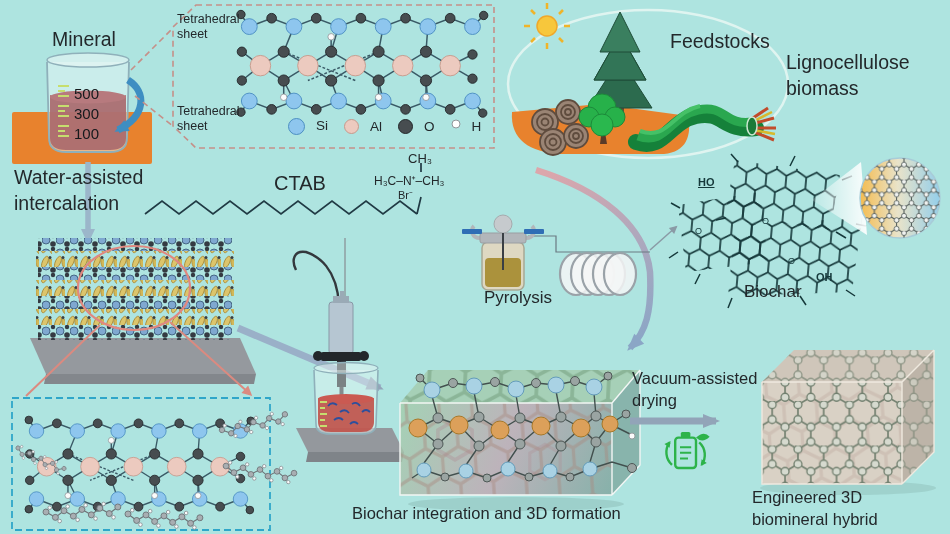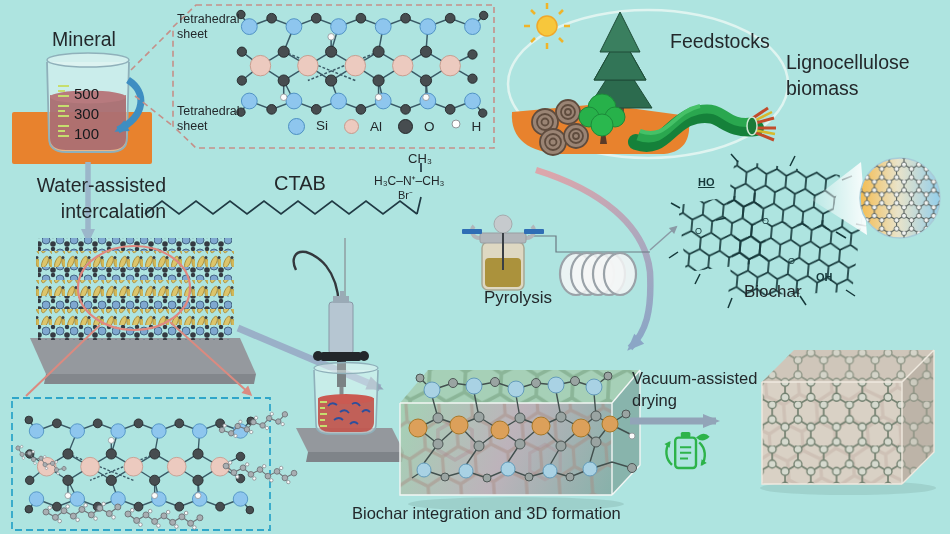--- a/index.html
+++ b/index.html
@@ -434,21 +434,21 @@
     <rect x="762" y="382" width="140" height="102" fill="#d9d1c5"></rect>
     <rect x="762" y="382" width="140" height="102" fill="url(#pGhostTan)" opacity=".22"></rect>
     <rect x="762" y="382" width="140" height="102" fill="url(#pHexNodeL)"></rect>
     <polygon points="762,382 902,382 934,350 794,350" fill="url(#pHexNodeL)" opacity=".7"></polygon>
     <polygon points="902,382 934,350 934,452 902,484" fill="url(#pHexNodeL)" opacity=".6"></polygon>
     <path d="M762,382 L902,382 L934,350 M902,382 L902,484 M762,382 L762,484 L902,484 M934,350 L934,452 L902,484" stroke="#efe9df" stroke-width="1.4" fill="none"></path>
   </g>
 </svg>
 
 <div class="lbl" style="left:52px;top:27px;font-size:19.5px;">Mineral</div>
-<div class="lbl" style="left:14px;top:173px;width:152px;font-size:19.5px;text-align:right;">Water-assisted intercalation</div>
+<div class="lbl" style="left:14px;top:165px;width:152px;font-size:19.5px;">Water-assisted intercalation</div>
 
 <div class="lbl" style="left:177px;top:12px;width:82px;font-size:12.5px;line-height:1.18;">Tetrahedral sheet</div>
 <div class="lbl" style="left:177px;top:104px;width:82px;font-size:12.5px;line-height:1.18;">Tetrahedral sheet</div>
 
 <div class="lbl legend" style="left:287px;top:117px;">
   <span class="li">
     <svg width="19" height="19">
           <circle cx="9.5" cy="9.5" r="8" stroke="#4c8fc2" fill="#8ec6ee"></circle>
         </svg>
     <span>Si</span>
@@ -485,14 +485,15 @@
 
 <div class="lbl" style="left:698px;top:175px;font-size:11px;font-weight:700;color:#16393b;text-decoration:underline;">HO</div>
 <div class="lbl" style="left:816px;top:270px;font-size:11px;font-weight:700;color:#16393b;">OH</div>
 <div class="lbl" style="left:695px;top:226px;font-size:9px;color:#16393b;">O</div>
 <div class="lbl" style="left:762px;top:216px;font-size:9px;color:#16393b;">O</div>
 <div class="lbl" style="left:788px;top:256px;font-size:9px;color:#16393b;">O</div>
 <div class="lbl" style="left:728px;top:281px;font-size:17px;margin-left:16px;">Biochar</div>
 
 <div class="lbl" style="left:352px;top:503px;width:310px;font-size:16.5px;white-space:nowrap;">Biochar integration and 3D formation</div>
 <div class="lbl" style="left:632px;top:368px;width:126px;font-size:16.5px;">Vacuum-assisted drying</div>
+<div class="lbl" style="left:752px;top:487px;width:178px;font-size:16.5px;">Engineered 3D biomineral hybrid</div>
 
 </div>
 
 </body></html>

